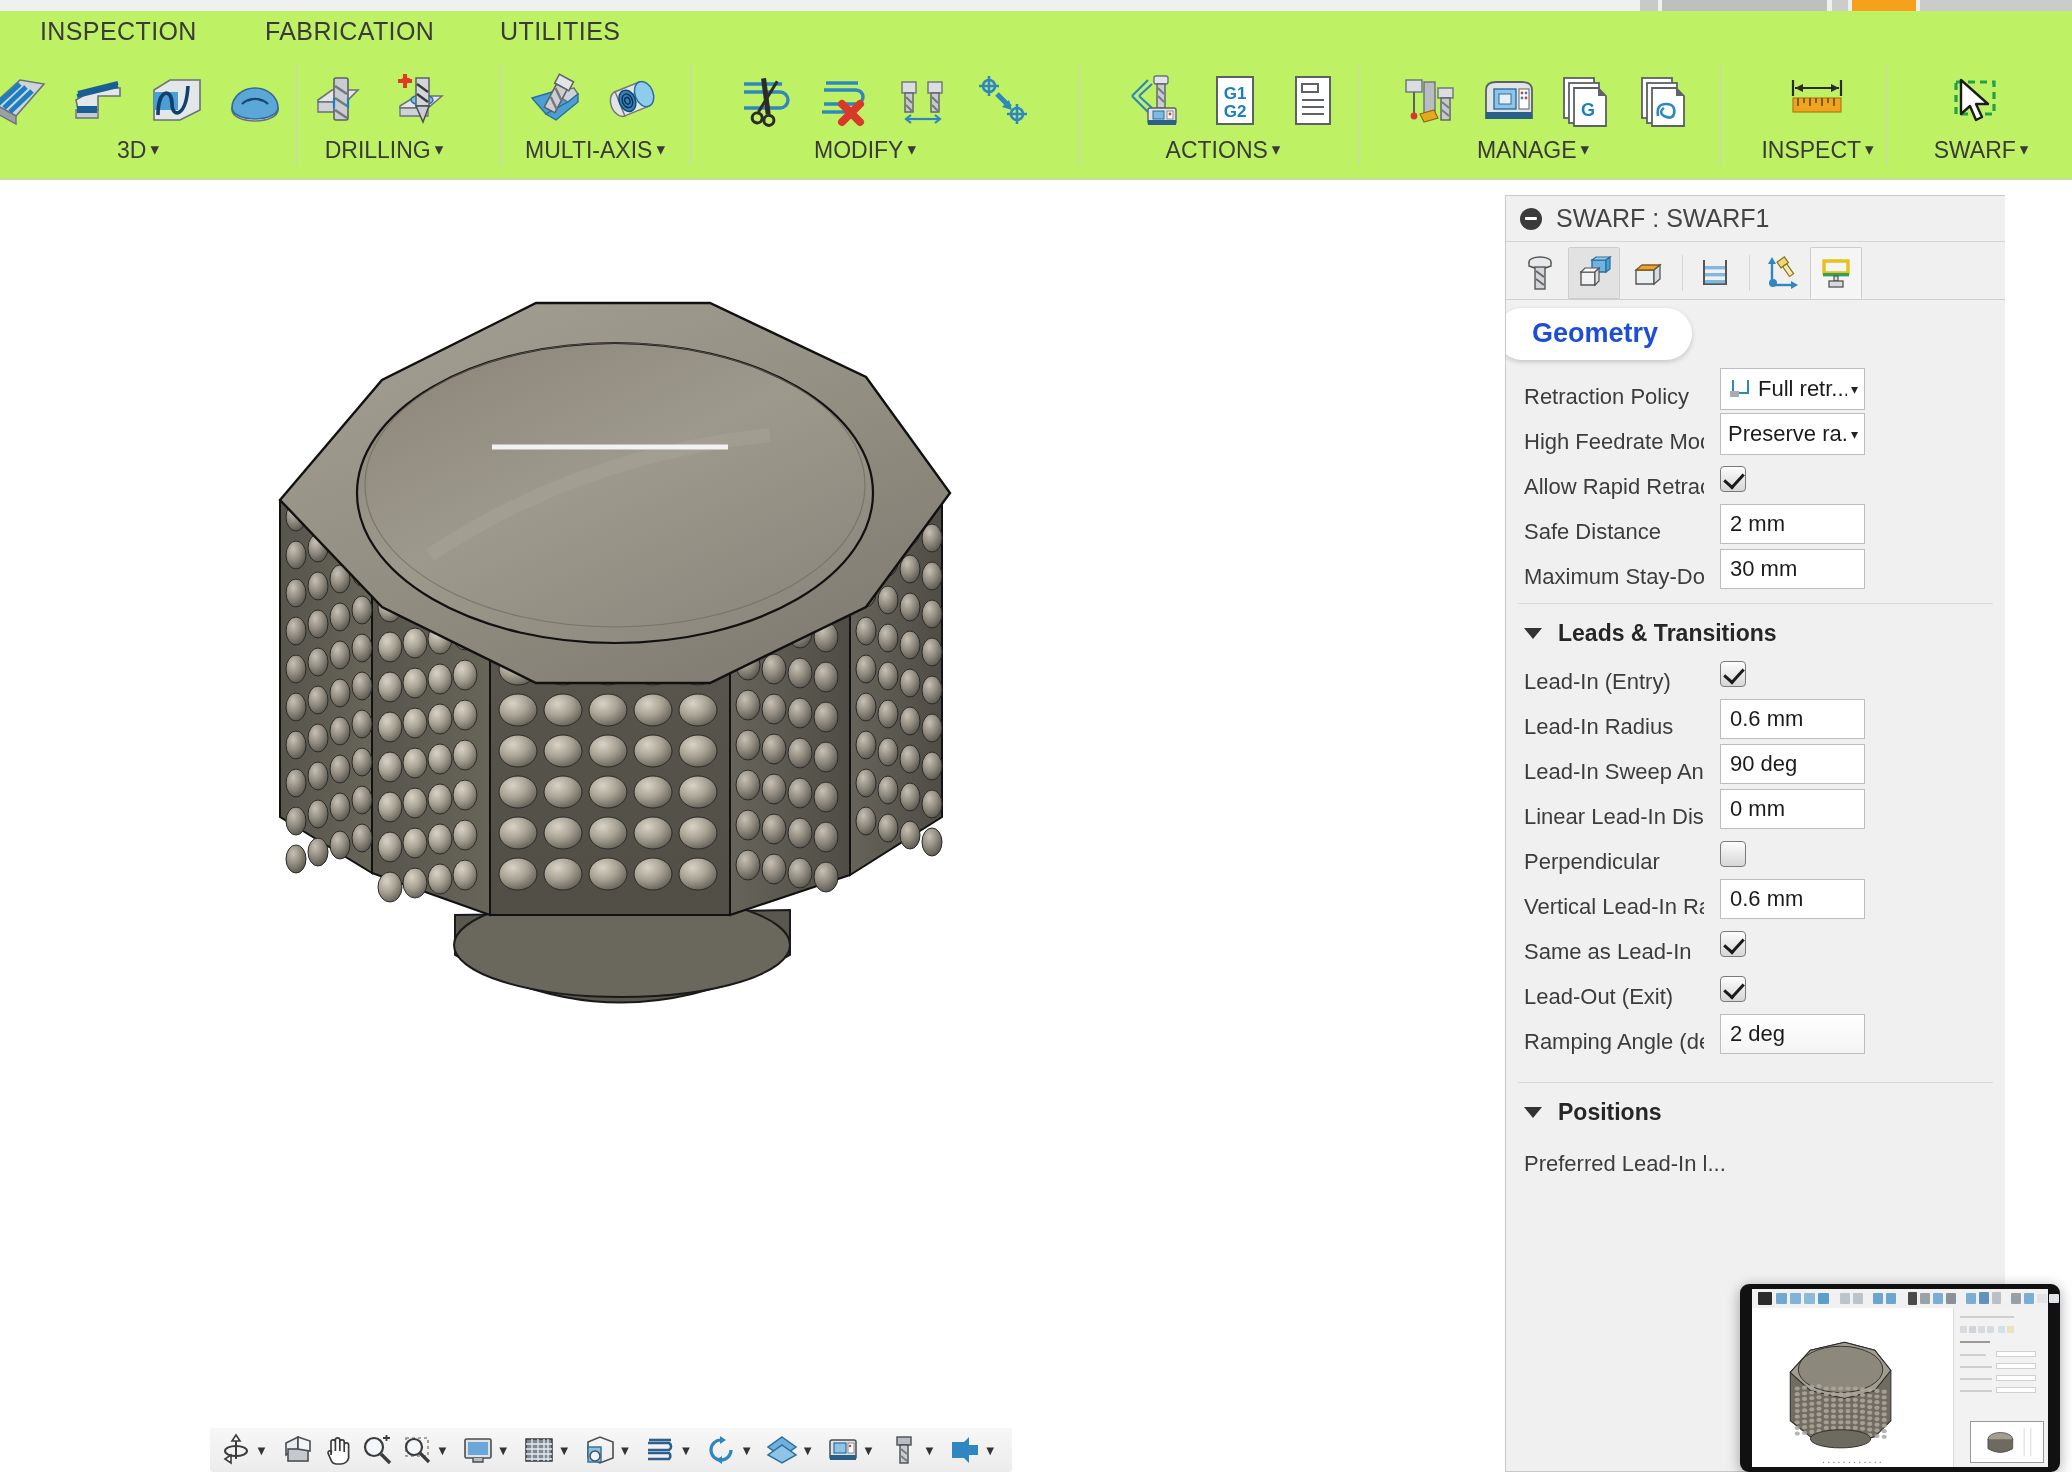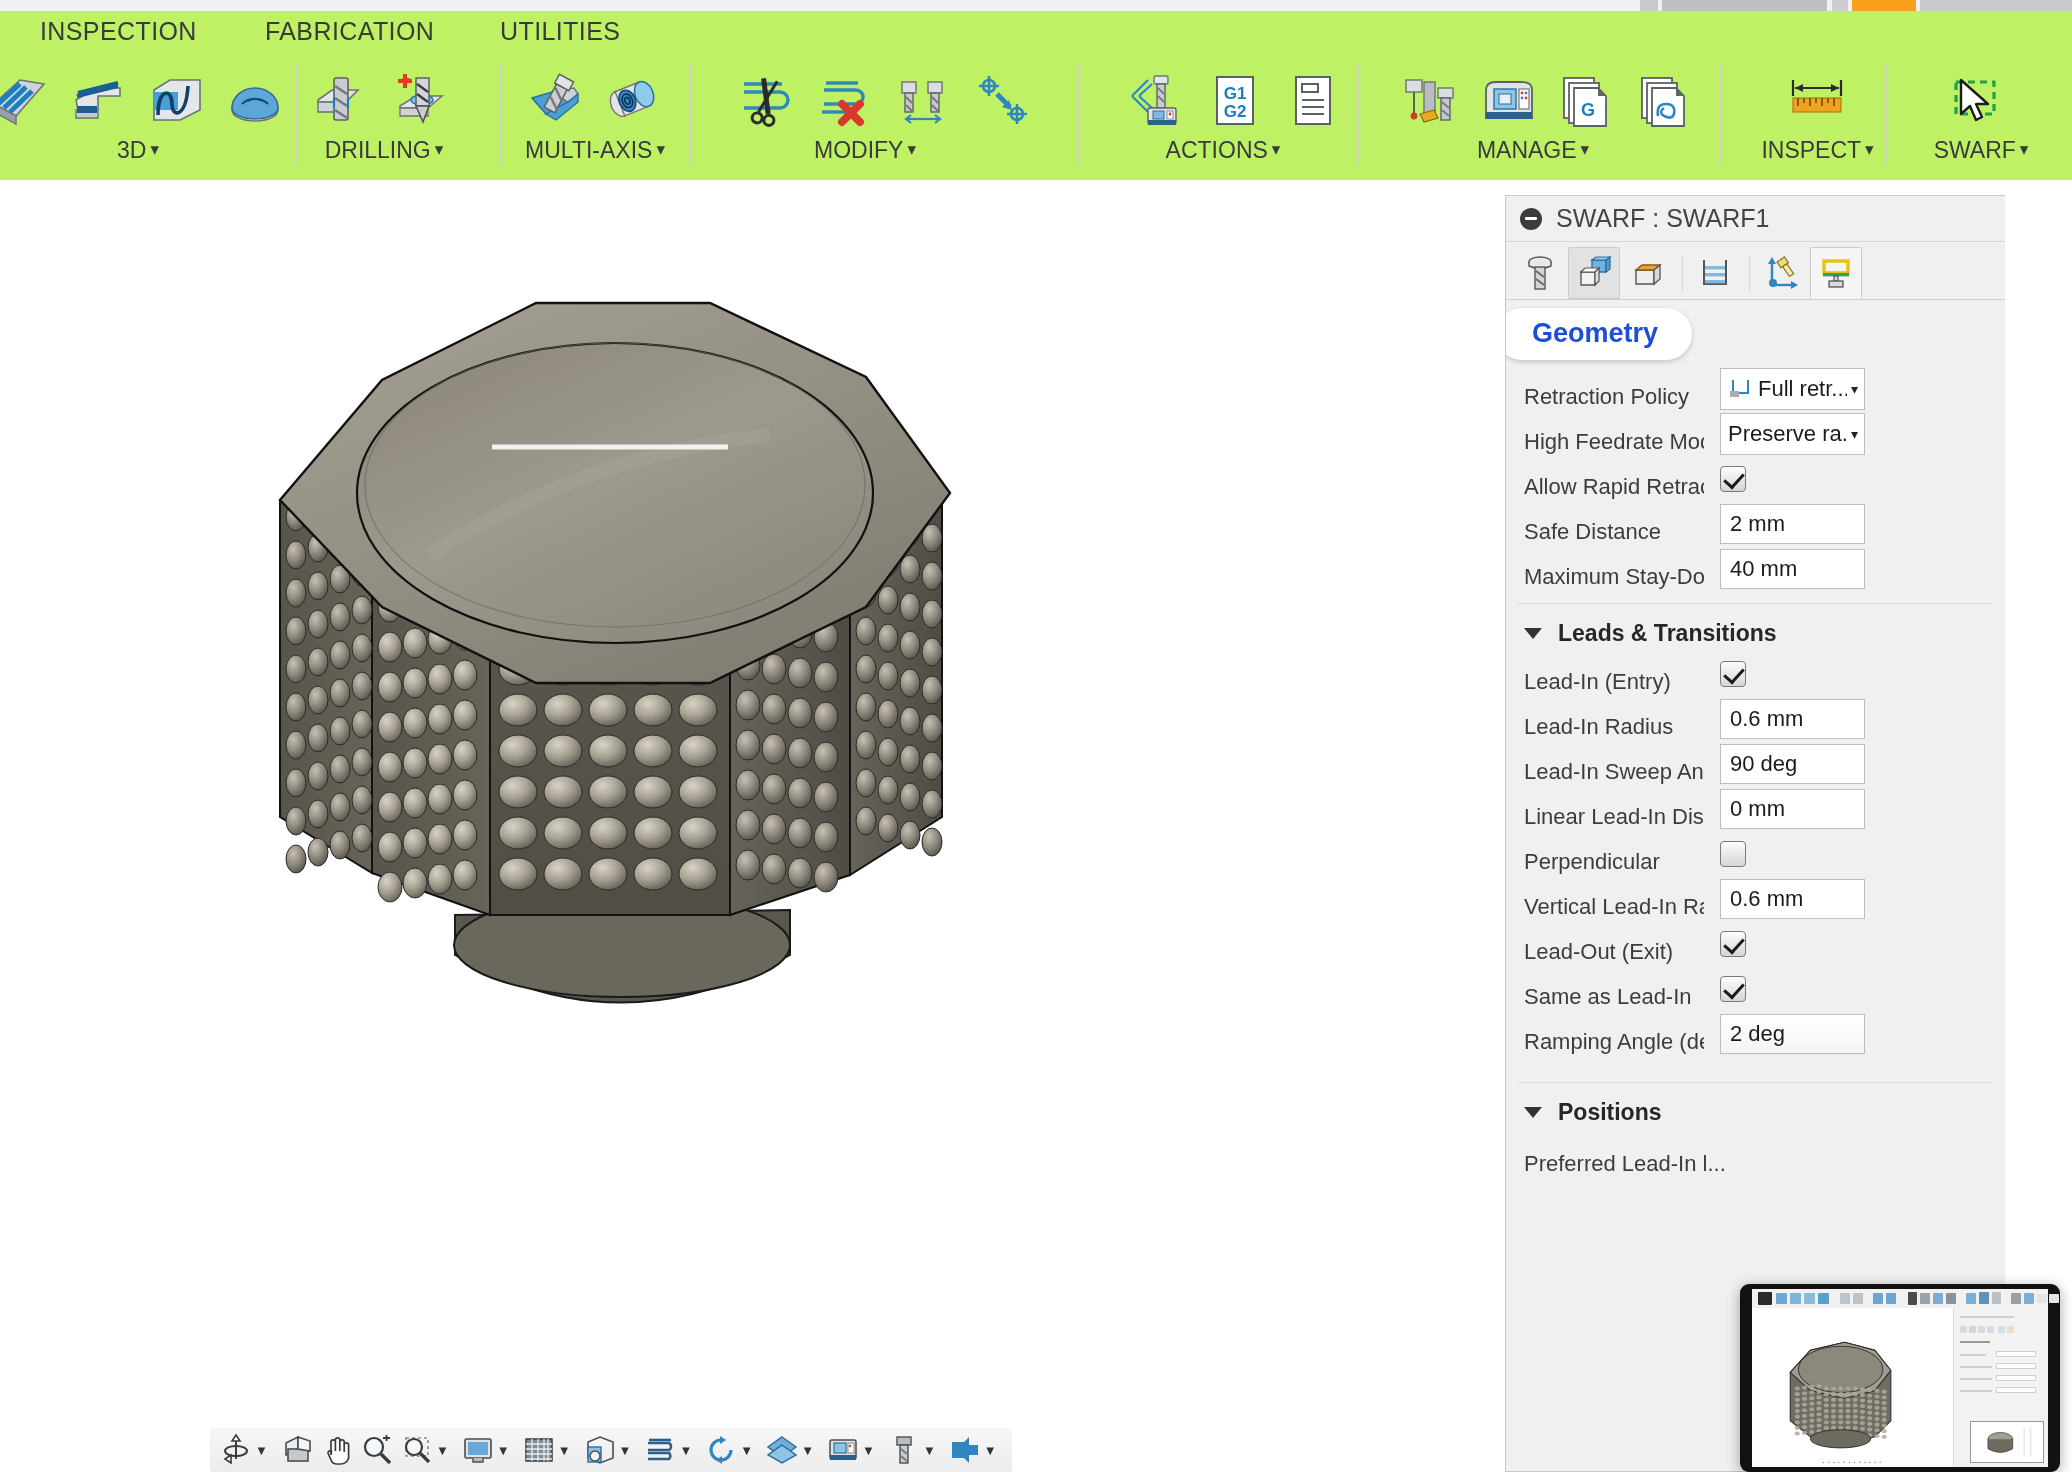--- a/index.html
+++ b/index.html
@@ -991,21 +991,21 @@
           <div class="ctl cbx on"></div>
         </div>
 
         <div class="row">
           <div class="lbl">Safe Distance</div>
           <div class="ctl txtfield">2 mm</div>
         </div>
 
         <div class="row">
           <div class="lbl">Maximum Stay-Do...</div>
-          <div class="ctl txtfield">40 mm</div>
+          <div class="ctl txtfield">30 mm</div>
         </div>
 
         <div class="divider"></div>
 
         <div class="sechead">
           <span class="tri"></span>
           <span>Leads &amp; Transitions</span>
         </div>
 
         <div class="row">
@@ -1026,25 +1026,25 @@
         </div>
         <div class="row">
           <div class="lbl">Perpendicular</div>
           <div class="ctl cbx"></div>
         </div>
         <div class="row">
           <div class="lbl">Vertical Lead-In Ra...</div>
           <div class="ctl txtfield">0.6 mm</div>
         </div>
         <div class="row">
+          <div class="lbl">Same as Lead-In</div>
+          <div class="ctl cbx on"></div>
+        </div>
+        <div class="row">
           <div class="lbl">Lead-Out (Exit)</div>
-          <div class="ctl cbx on"></div>
-        </div>
-        <div class="row">
-          <div class="lbl">Same as Lead-In</div>
           <div class="ctl cbx on"></div>
         </div>
         <div class="row">
           <div class="lbl">Ramping Angle (de...</div>
           <div class="ctl txtfield grad">2 deg</div>
         </div>
 
         <div class="divider" style="margin-top:26px;"></div>
 
         <div class="sechead">

